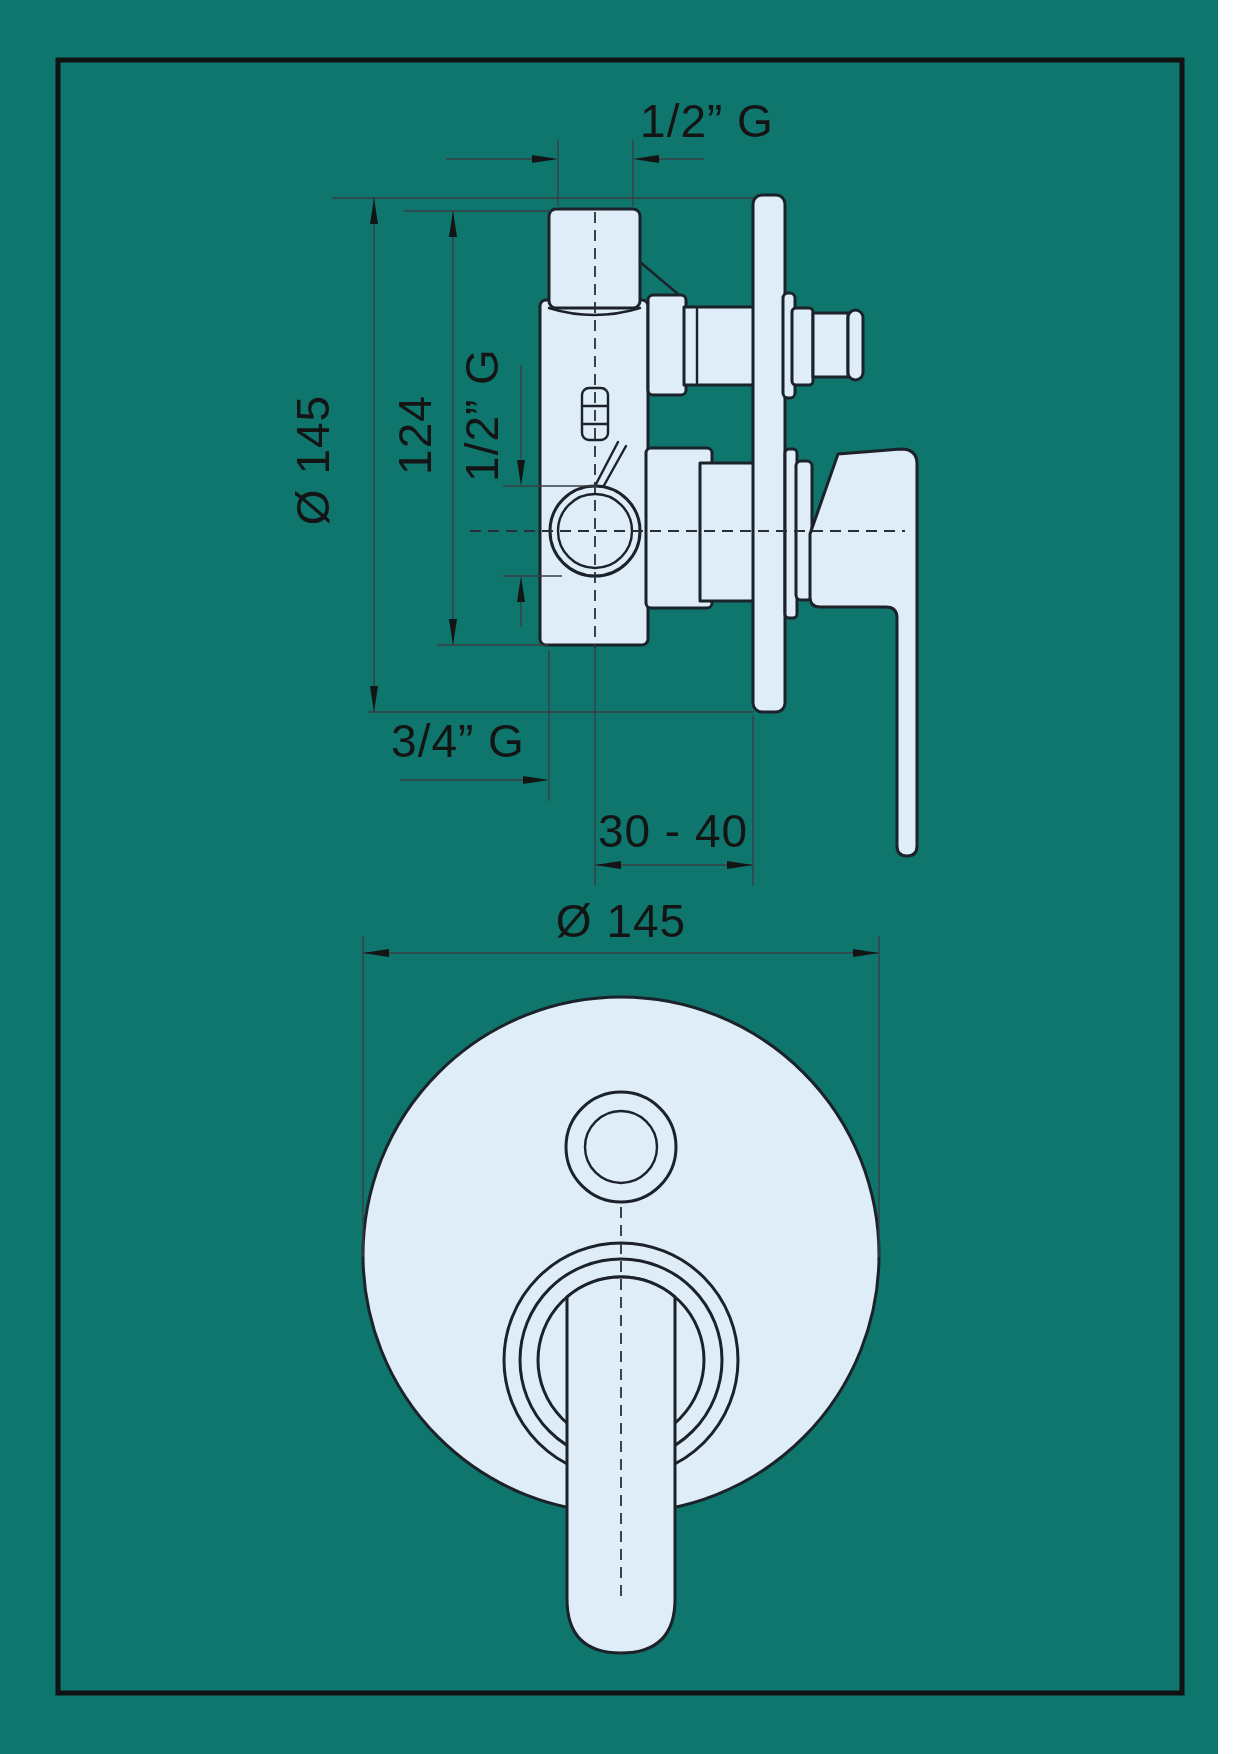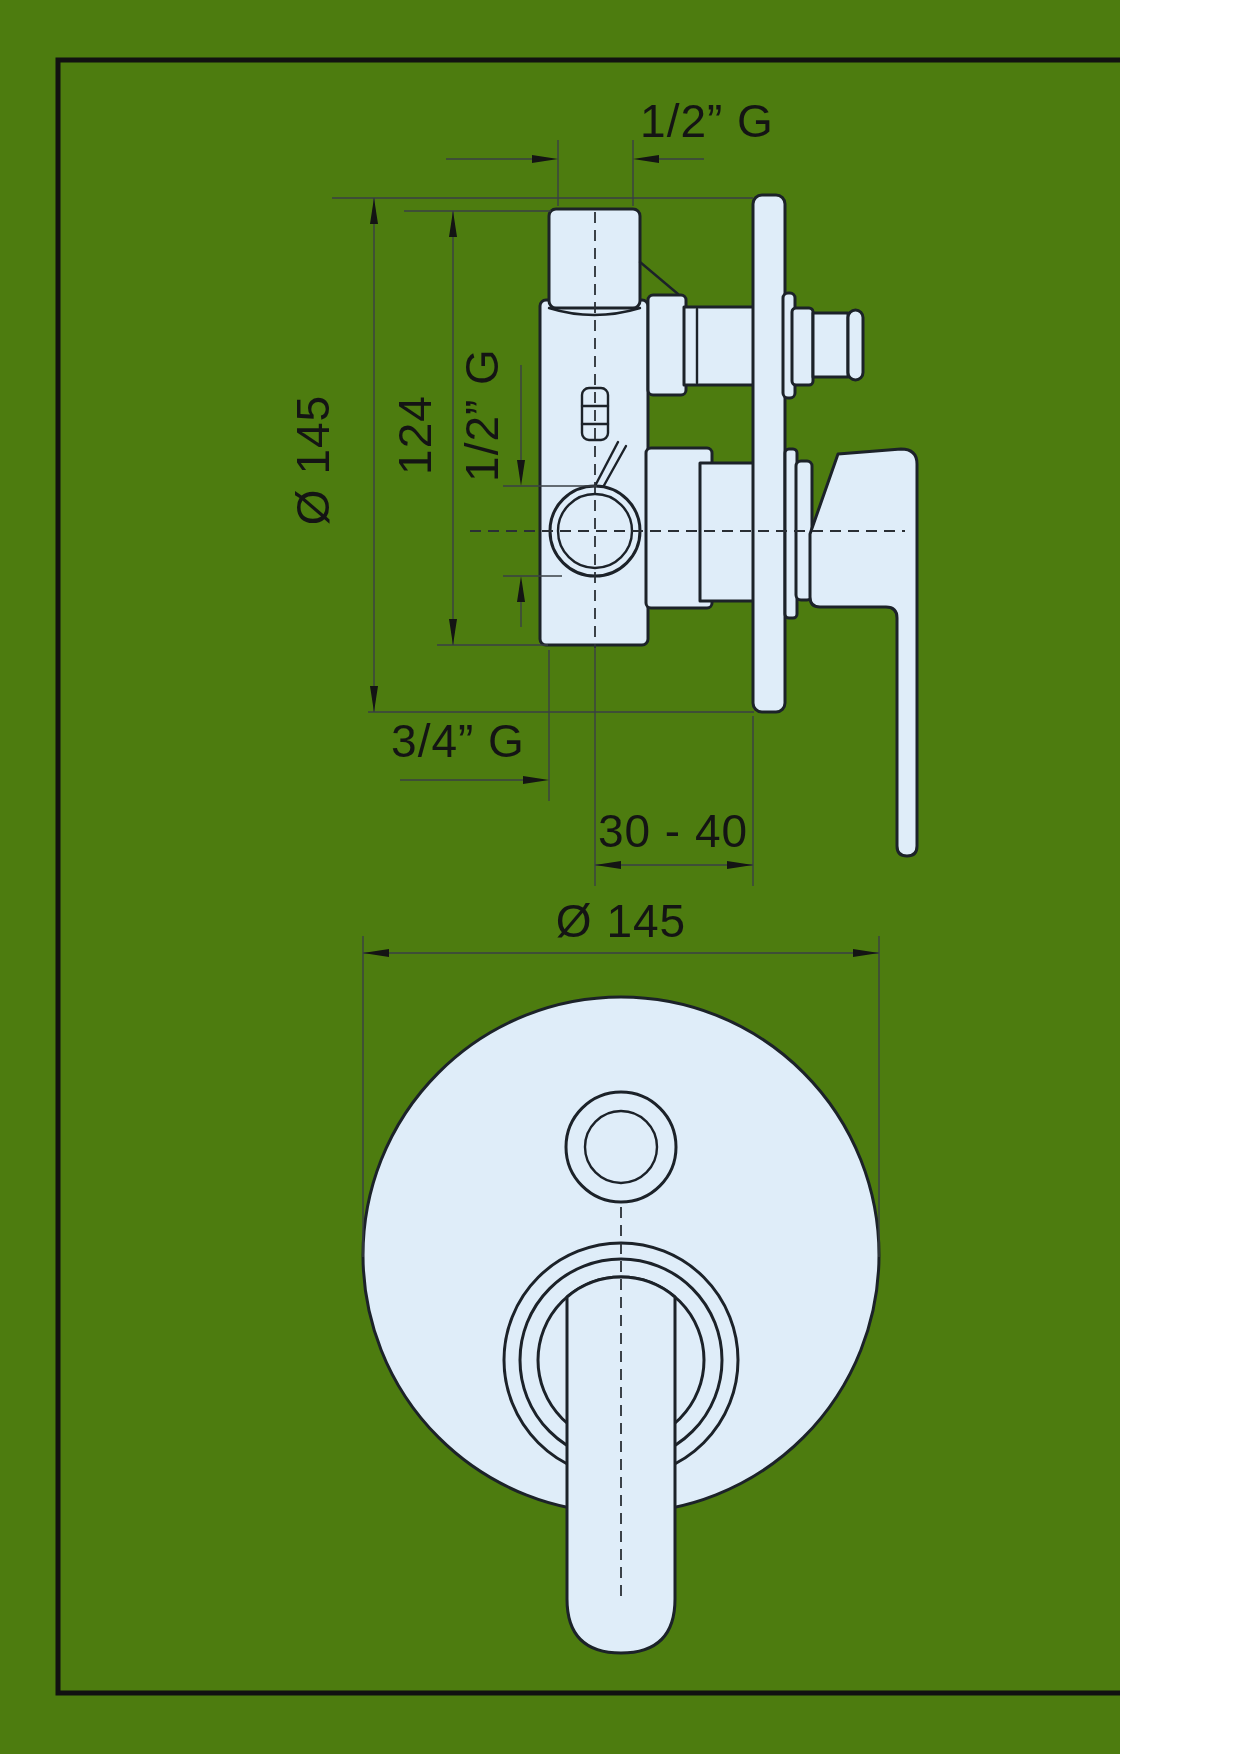--- a/index.html
+++ b/index.html
@@ -5,23 +5,23 @@
   html, body {
     margin: 0;
     padding: 0;
     background: #ffffff;
     width: 1241px;
     height: 1754px;
     font-family: "Liberation Sans", sans-serif;
   }
   #stage {
     position: relative;
-    width: 1120px;
+    width: 1218px;
     height: 1754px;
-    background: #4d7c0f;
+    background: #0f766e;
     overflow: hidden;
   }
   svg { display: block; }
   .part {
     fill: #dfedf9;
     stroke: #1c2229;
     stroke-width: 3;
     stroke-linejoin: round;
     stroke-linecap: round;
   }

